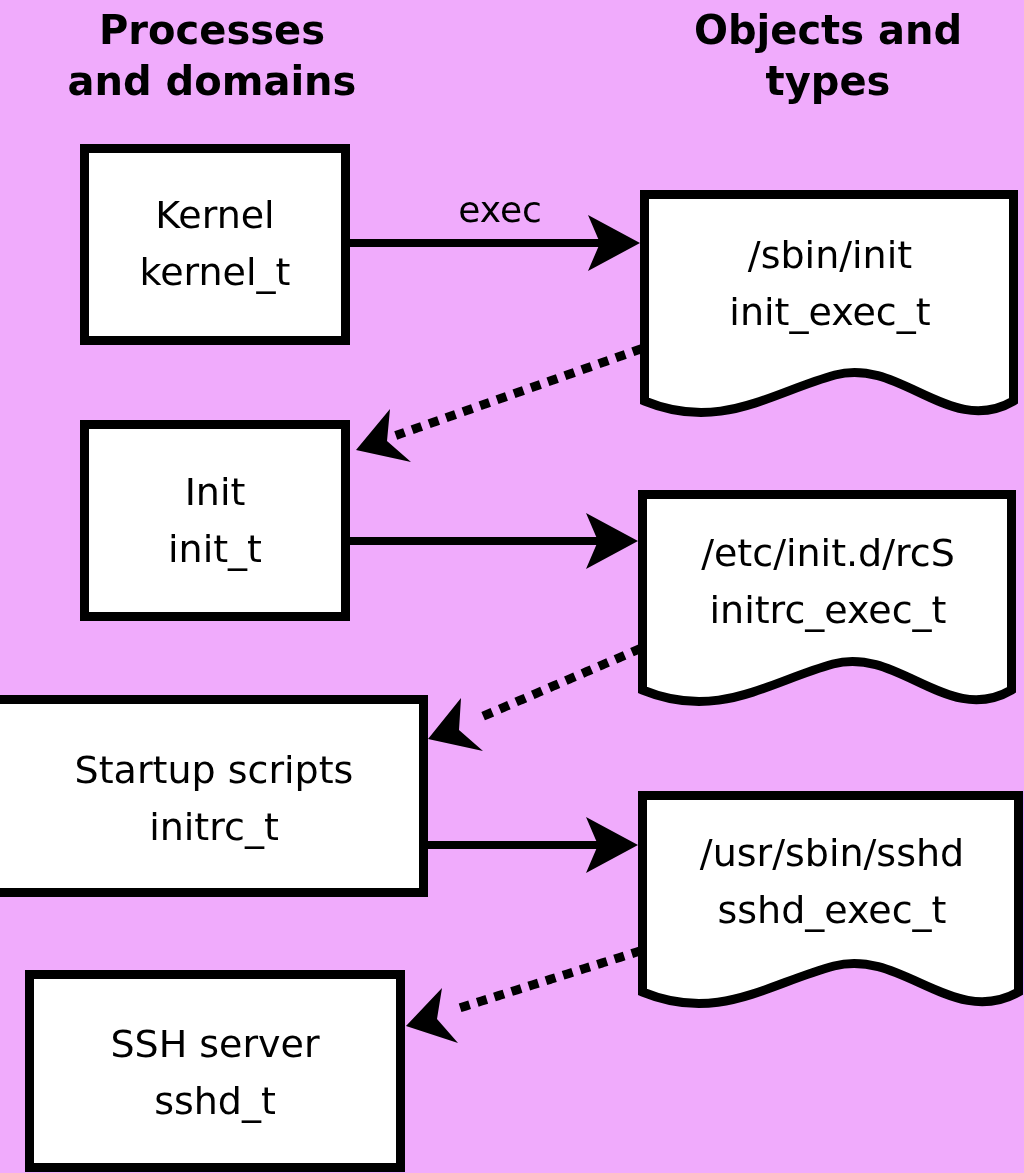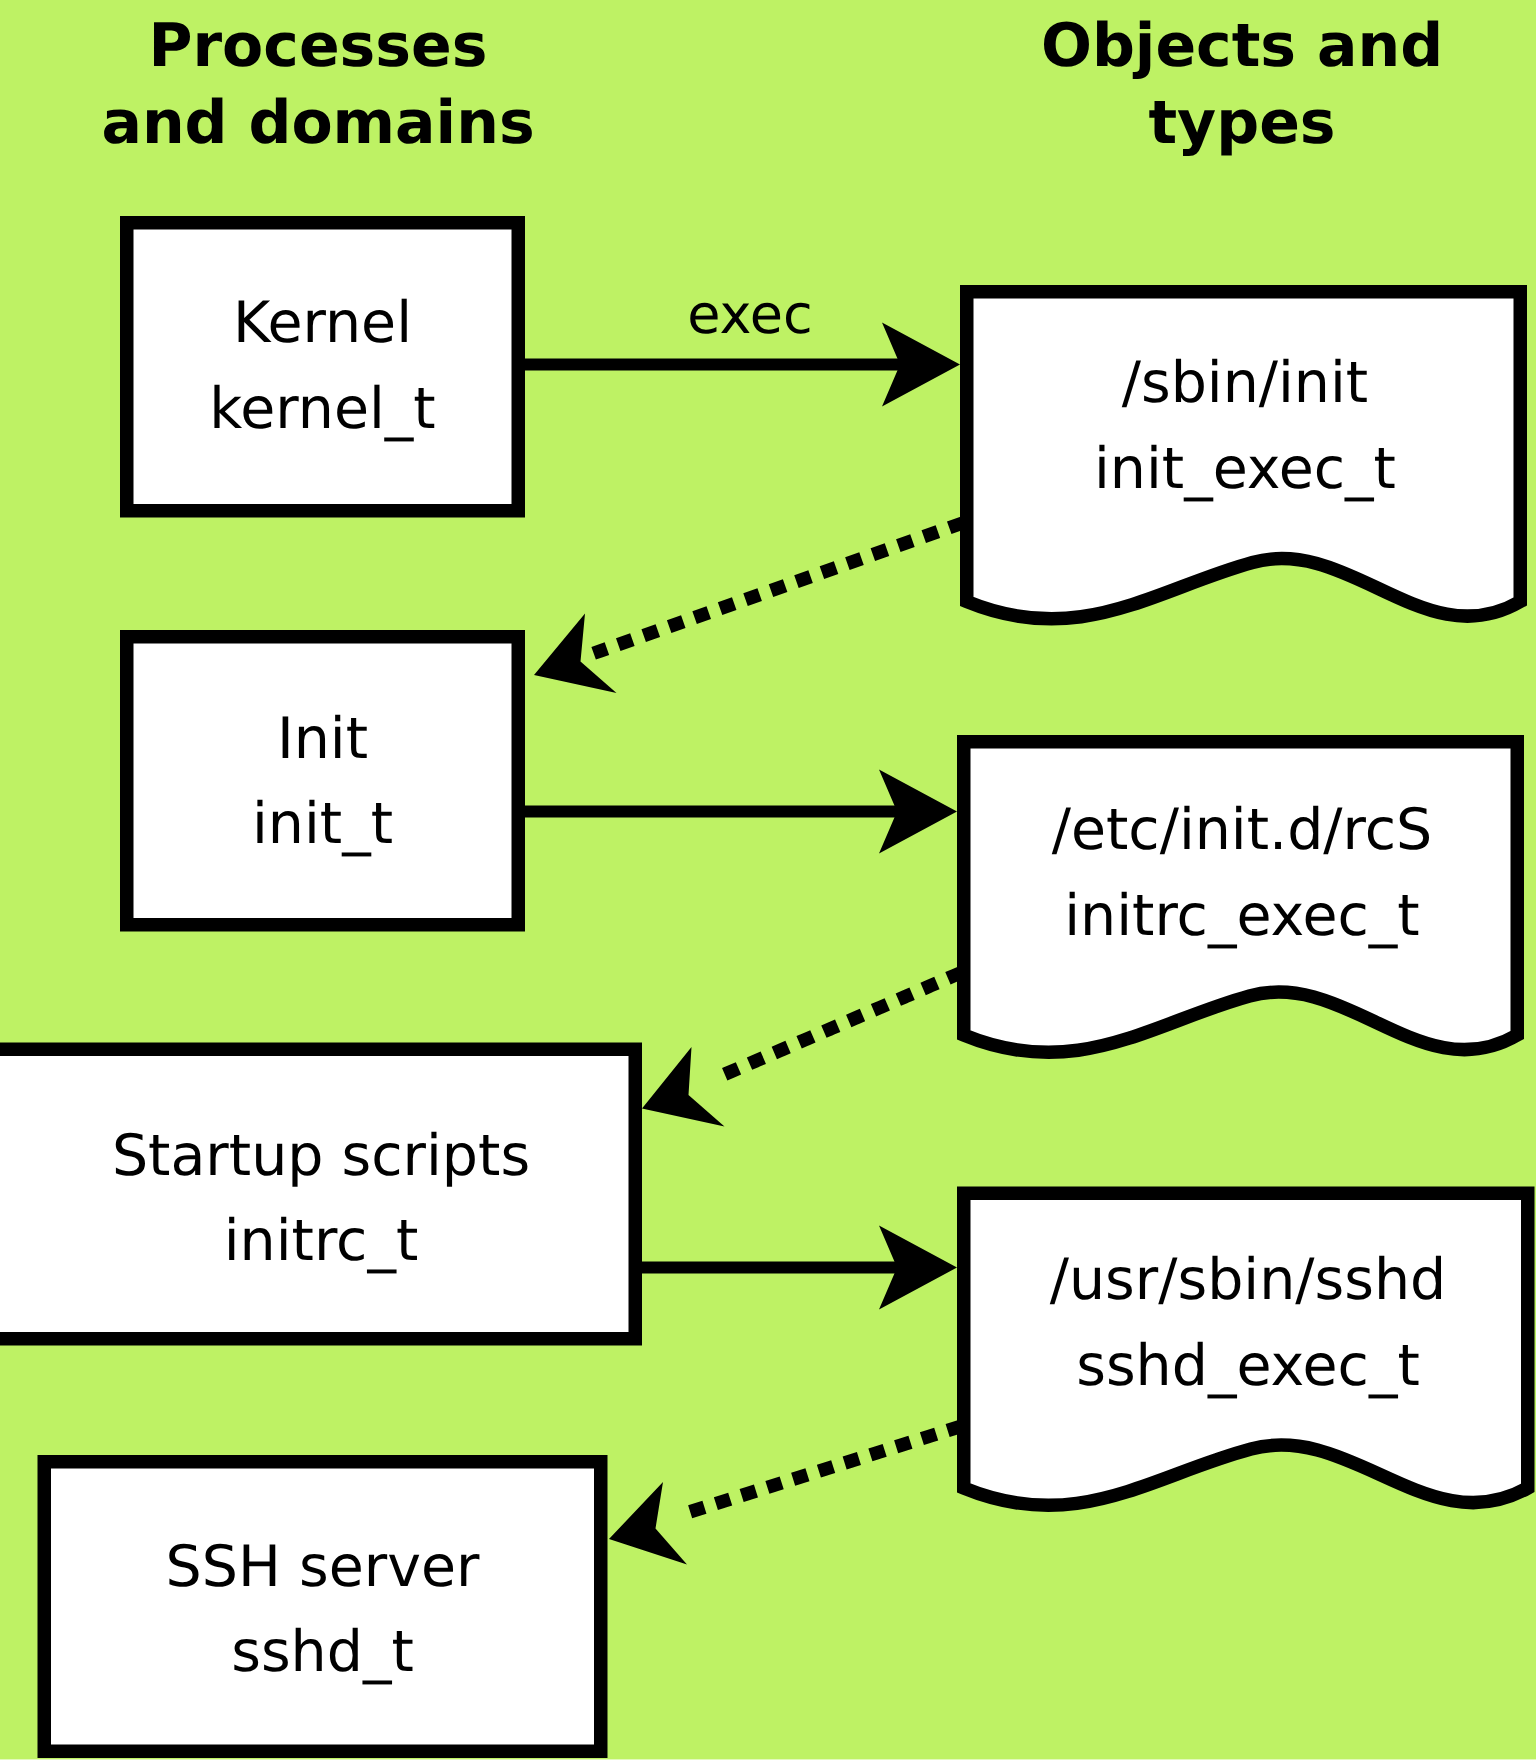--- a/index.html
+++ b/index.html
@@ -7,21 +7,21 @@
     padding: 0;
     background: #ffffff;
   }
   body {
     font-family: "DejaVu Sans", "Liberation Sans", sans-serif;
   }
   #canvas {
     position: relative;
     width: 1024px;
     height: 1173px;
-    background: #bef264;
+    background: #f0abfc;
     overflow: hidden;
   }
   #diagram-svg {
     position: absolute;
     top: 0;
     left: 0;
     width: 1024px;
     height: 1173px;
   }
   .col-header {

